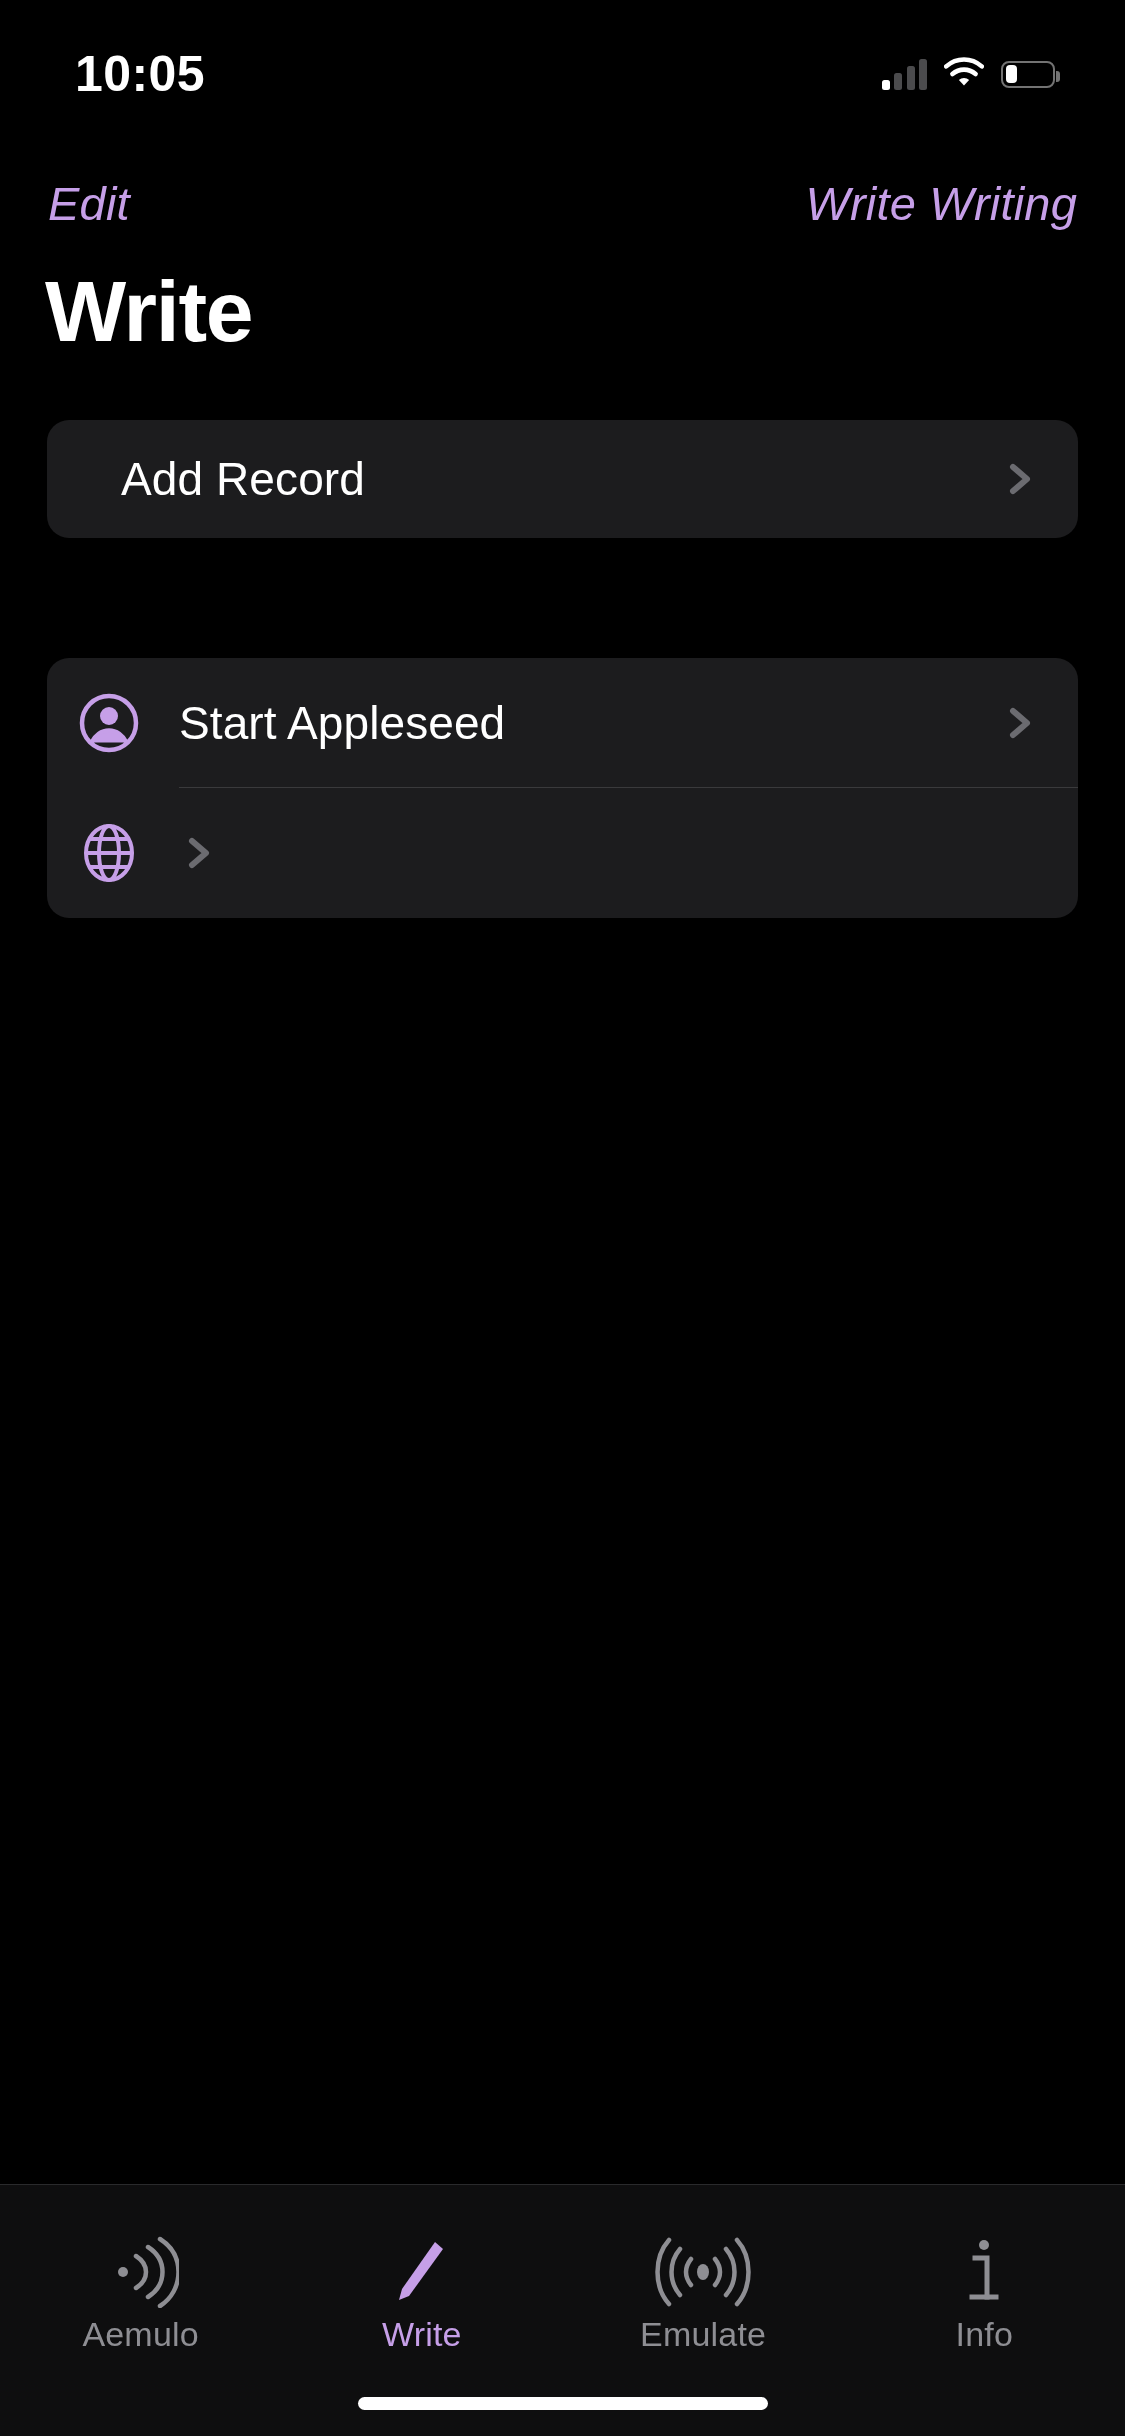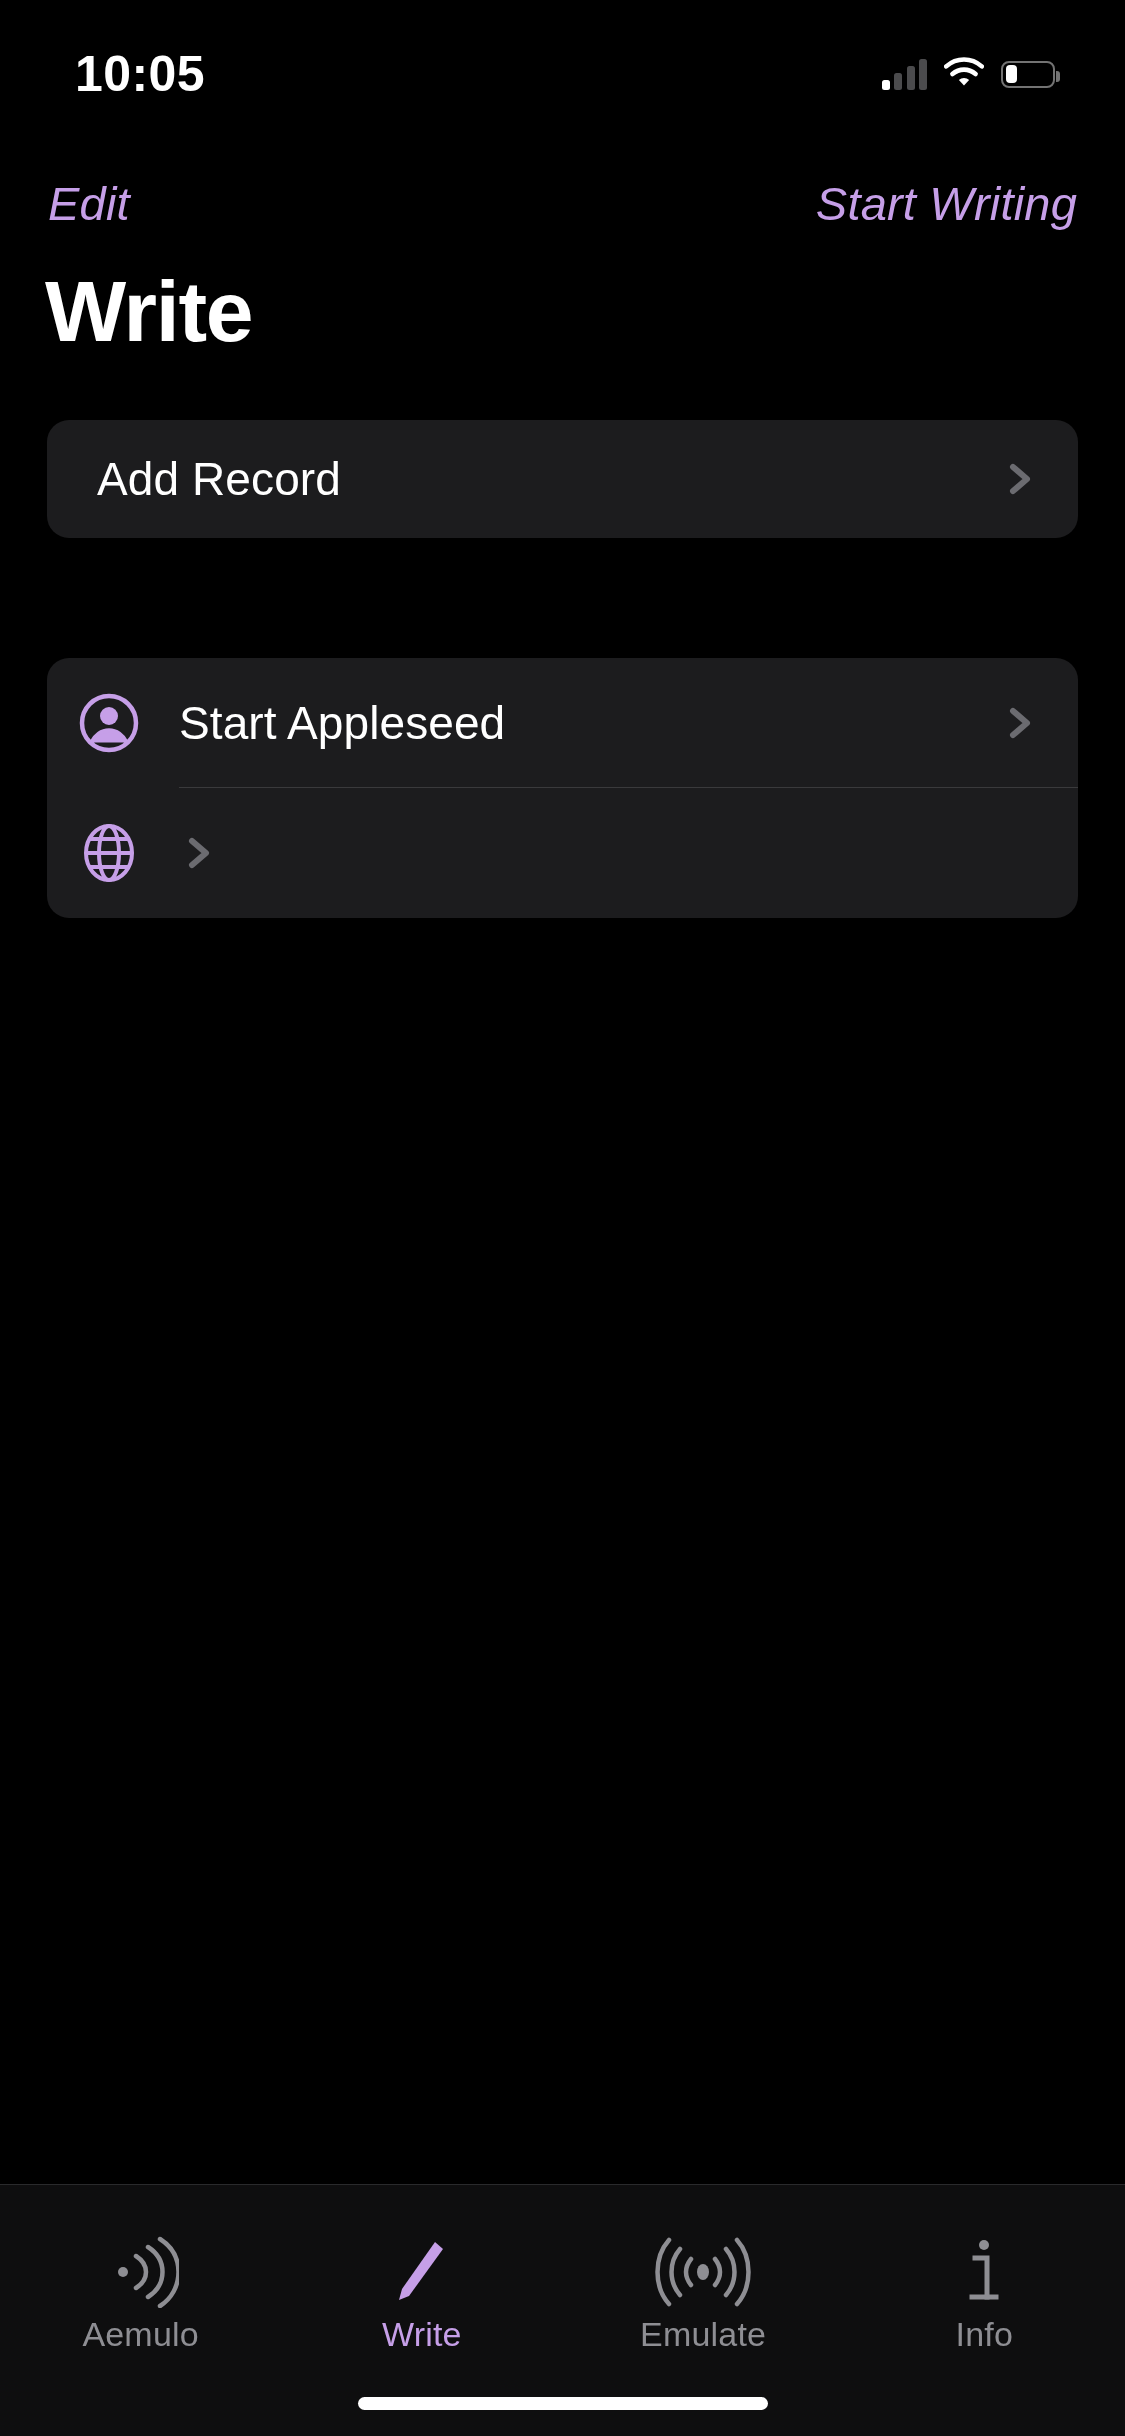--- a/index.html
+++ b/index.html
@@ -78,21 +78,21 @@
   }
   #card-add { top:420px; height:118px; }
   #card-list { top:658px; }
 
   .row {
     position:relative;
     display:flex; align-items:center;
     height:130px; padding:0 0 0 30px;
     cursor:pointer;
   }
-  #card-add .row { height:118px; padding-left:50px; }
+  #card-add .row { height:118px; padding-left:50px;margin-left:24px; }
 
   .row-icon {
     width:64px; height:64px; flex:0 0 64px;
     display:flex; align-items:center; justify-content:center;
     margin-right:38px;
   }
   .row-label {
     flex:1 1 auto; color:#ffffff; font-size:46px;
     font-weight:400; letter-spacing:0.1px; white-space:nowrap;
     overflow:hidden; text-overflow:ellipsis;
@@ -157,21 +157,21 @@
       </span>
 
       <span class="batt">
           <em></em>
         </span>
     </div>
   </div>
 
   <div class="navbar">
     <button class="nav-btn">Edit</button>
-    <button class="nav-btn">Start Writing</button>
+    <button class="nav-btn">Write Writing</button>
   </div>
 
   <h1 class="large-title">Write</h1>
 
   <div class="card" id="card-add">
     <div class="row">
       <span class="row-label">Add Record</span>
       <span class="chev">
         <svg width="40" height="40" viewBox="0 0 40 40" fill="none" aria-hidden="true">
           <path d="M13 8l14 12-14 12" stroke="#6B6B70" stroke-width="6" stroke-linecap="round" stroke-linejoin="round"></path>

